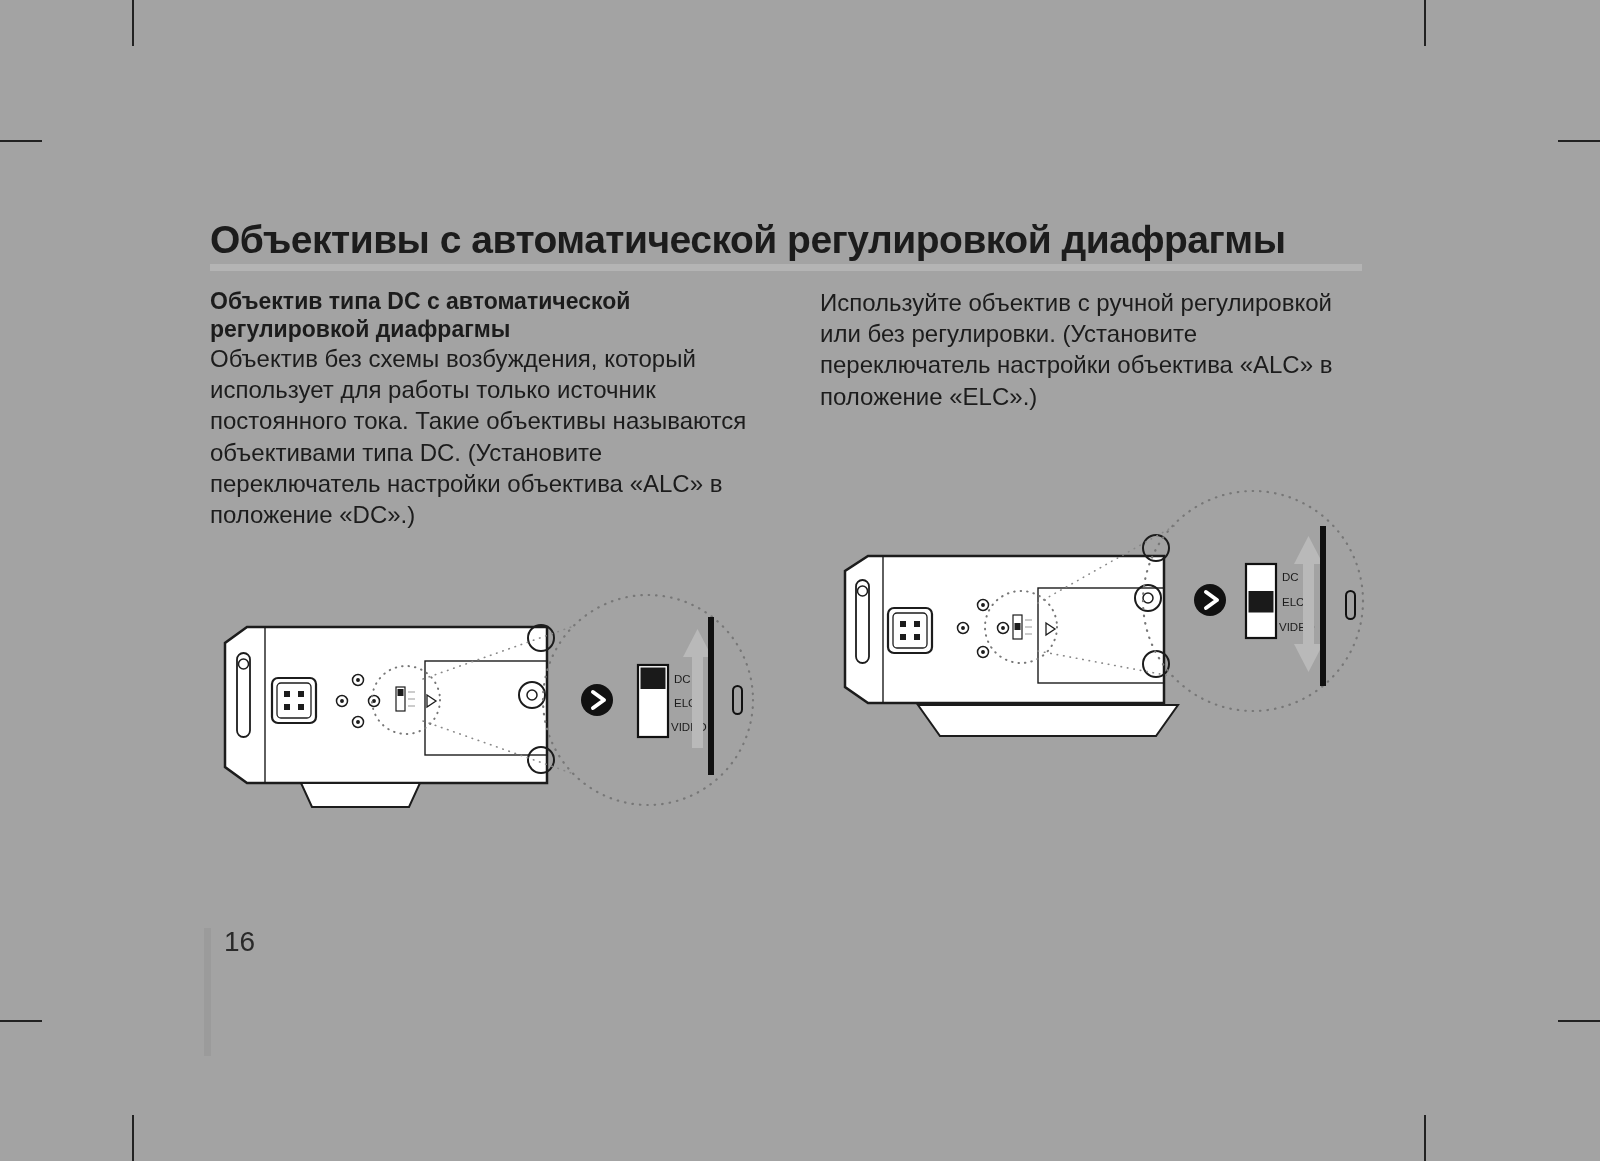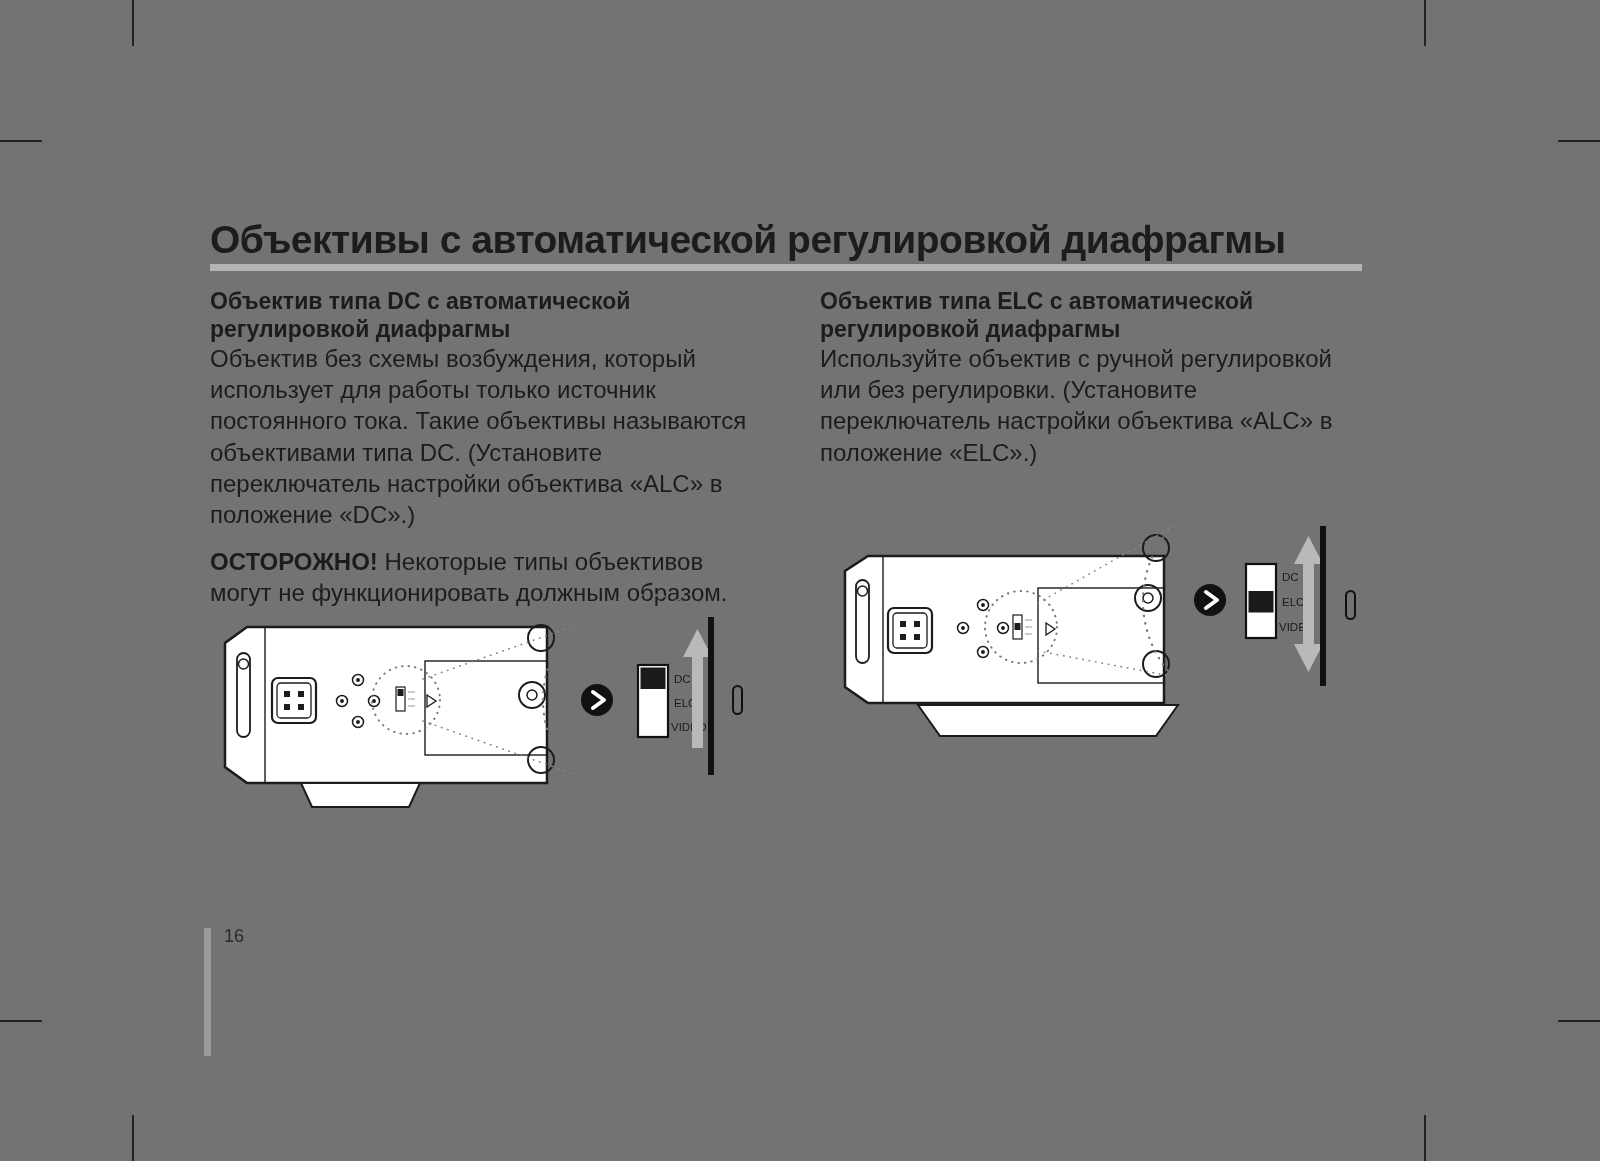--- a/index.html
+++ b/index.html
@@ -1,18 +1,18 @@
 <!DOCTYPE html>
 <html><head>
 <meta charset="utf-8">
 <style>
   * { margin:0; padding:0; box-sizing:border-box; }
   html,body { background:#ffffff; }
   .page {
-    position:relative; width:1600px; height:1161px; background:#737373;
+    position:relative; width:1600px; height:1161px; background:#a3a3a3;
     font-family:"Liberation Sans", sans-serif; color:#1c1c1c; overflow:hidden;
   }
   
   .crop { position:absolute; background:#222; }
   .crop.v { width:2px; height:46px; }
   .crop.h { width:42px; height:2px; }
   .tl-v { left:132px; top:0; }
   .tr-v { left:1424px; top:0; }
   .bl-v { left:132px; bottom:0; }
   .br-v { left:1424px; bottom:0; }
@@ -34,21 +34,21 @@
   .col-right { left:820px; top:287px; }
   .col h2 { font-size:23px; font-weight:bold; line-height:1.22; }
   .col p  { font-size:24px; line-height:1.3; }
   .col p.caution { margin-top:16px; }
 
   .diagram { position:absolute; }
   .diagram-dc  { left:213px; top:553px; }
   .diagram-elc { left:826px; top:468px; }
 
   .pagenum-bar { position:absolute; left:204px; top:928px; width:7px; height:128px; background:#9b9b9b; }
-  .pagenum { position:absolute; left:224px; top:926px; font-size:18px; color:#2a2a2a;text-align:right; }
+  .pagenum { position:absolute; left:224px; top:926px; font-size:28px; color:#2a2a2a;text-align:right; }
 
   svg text { font-family:"Liberation Sans", sans-serif; fill:#1c1c1c; }
 </style>
 </head>
 <body>
 
 <div class="page">
 
   <div class="crop v tl-v"></div>
   <div class="crop v tr-v"></div>
@@ -58,25 +58,23 @@
   <div class="crop h tr-h"></div>
   <div class="crop h bl-h"></div>
   <div class="crop h br-h"></div>
 
   <h1 class="title">Объективы с автоматической регулировкой диафрагмы</h1>
   <div class="title-rule"></div>
 
   <div class="col col-left">
     <h2>Объектив типа DC с автоматической регулировкой диафрагмы</h2>
     <p>Объектив без схемы возбуждения, который использует для работы только источник постоянного тока. Такие объективы называются объективами типа DC. (Установите переключатель настройки объектива «ALC» в положение «DC».)</p>
-    <p class="caution"><strong>ОСТОРОЖНО!</strong> <span>Некоторые типы объективов могут не функционировать должным образом.</span></p>
   </div>
 
   <div class="col col-right">
-    <h2>Объектив типа ELC с автоматической регулировкой диафрагмы</h2>
     <p>Используйте объектив с ручной регулировкой или без регулировки. (Установите переключатель настройки объектива «ALC» в положение «ELC».)</p>
   </div>
 
   <svg class="diagram diagram-dc" width="545" height="290" viewBox="0 0 545 290">
     <g>
       <polygon points="34,74 334,74 334,230 34,230 12,214 12,90" fill="#fff" stroke="#1c1c1c" stroke-width="2.5"></polygon>
       <line x1="52" y1="74" x2="52" y2="230" stroke="#1c1c1c" stroke-width="1.4"></line>
       <rect x="212" y="108" width="122" height="94" fill="none" stroke="#1c1c1c" stroke-width="1.4"></rect>
       <polygon points="88,230 207,230 99,254 196,254 88,230 207,230 196,254 99,254" fill="none" stroke="none"></polygon>
       <polygon points="88,230 207,230 196,254 99,254" fill="#fff" stroke="#1c1c1c" stroke-width="2"></polygon>

